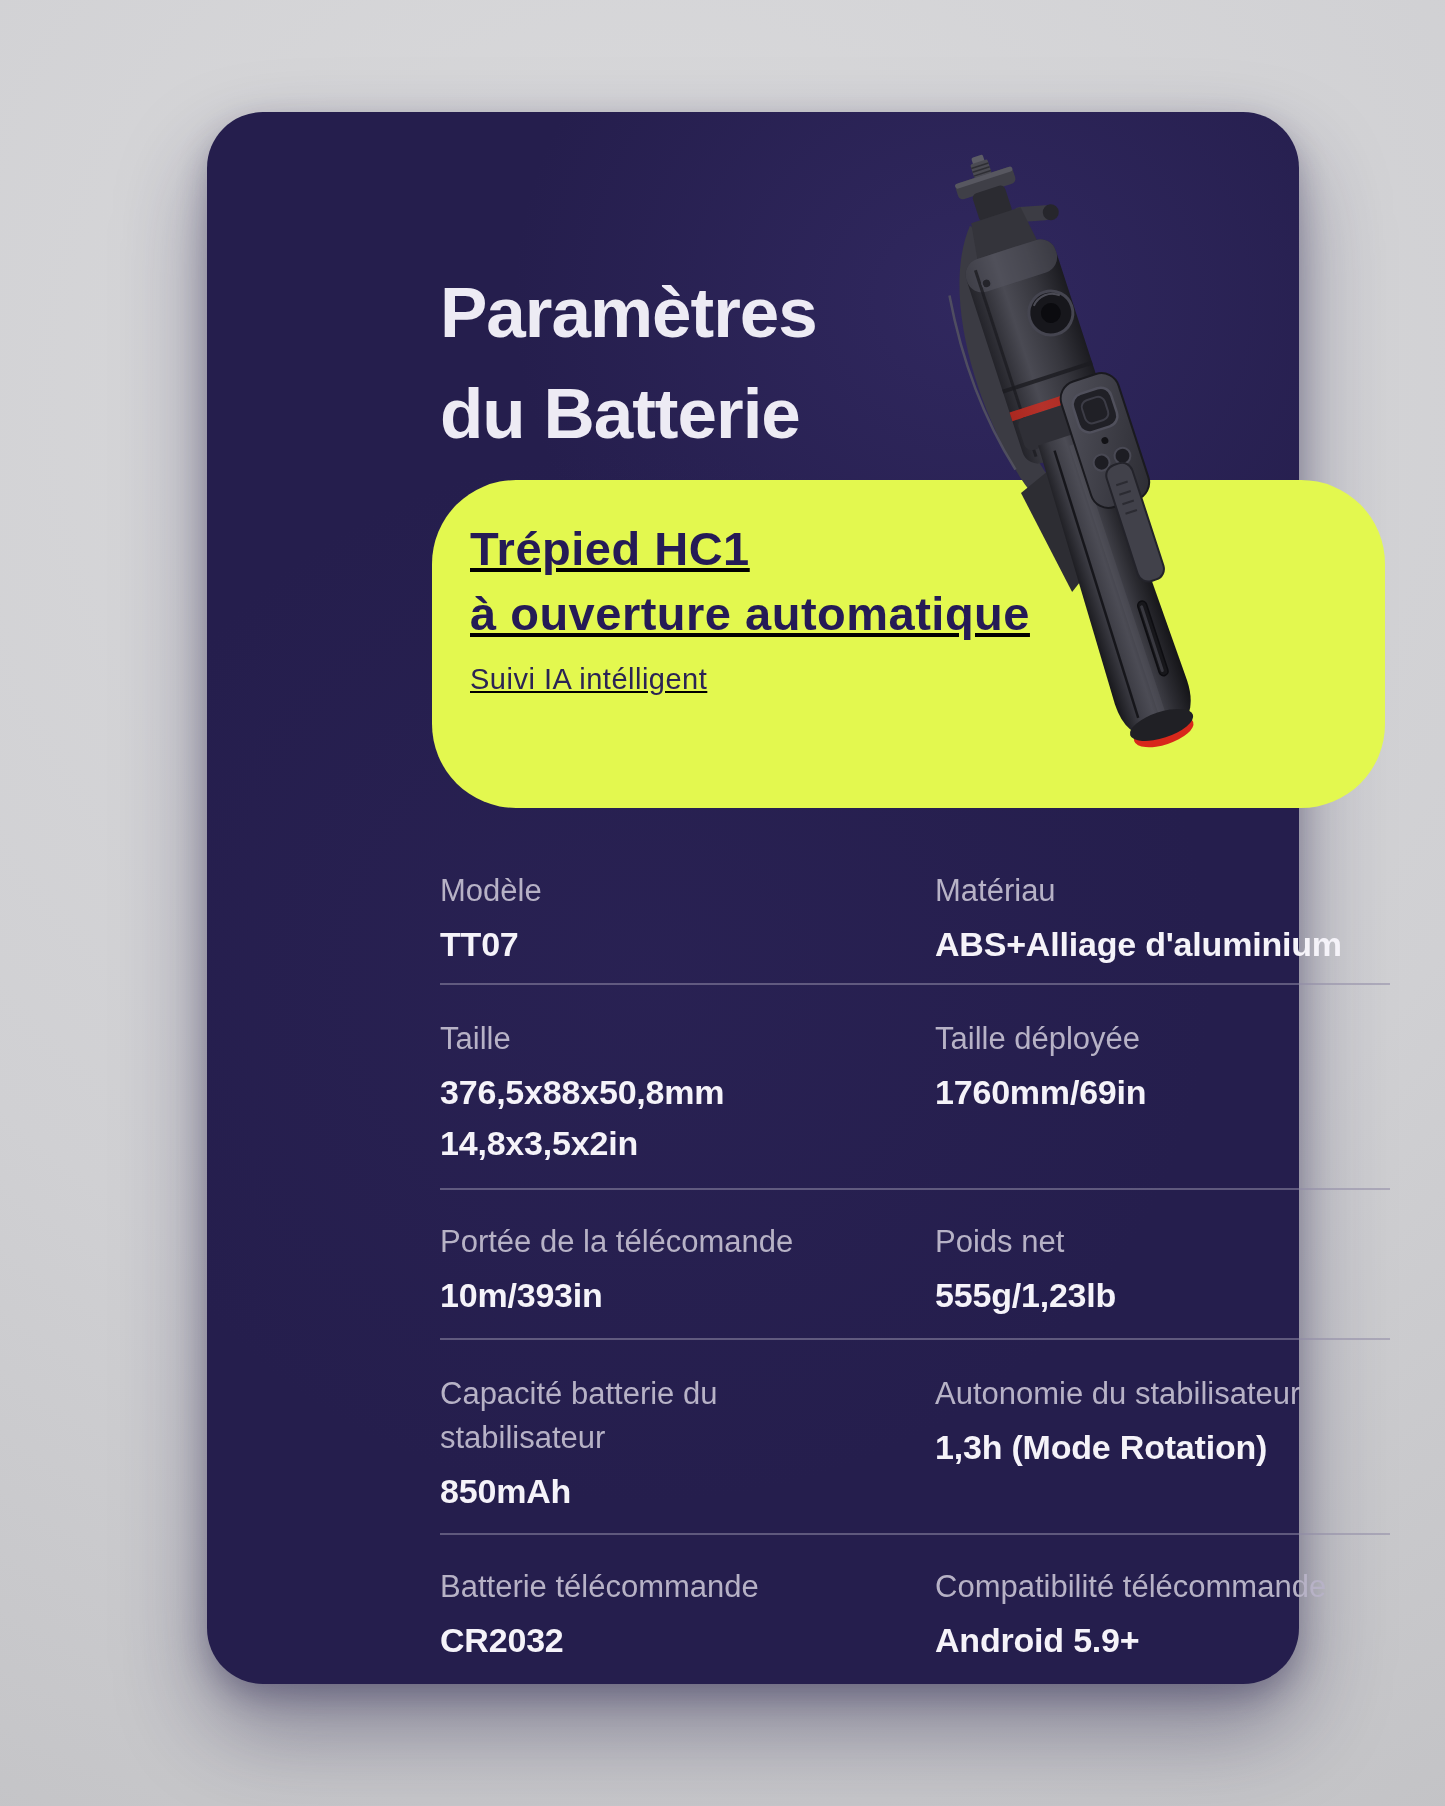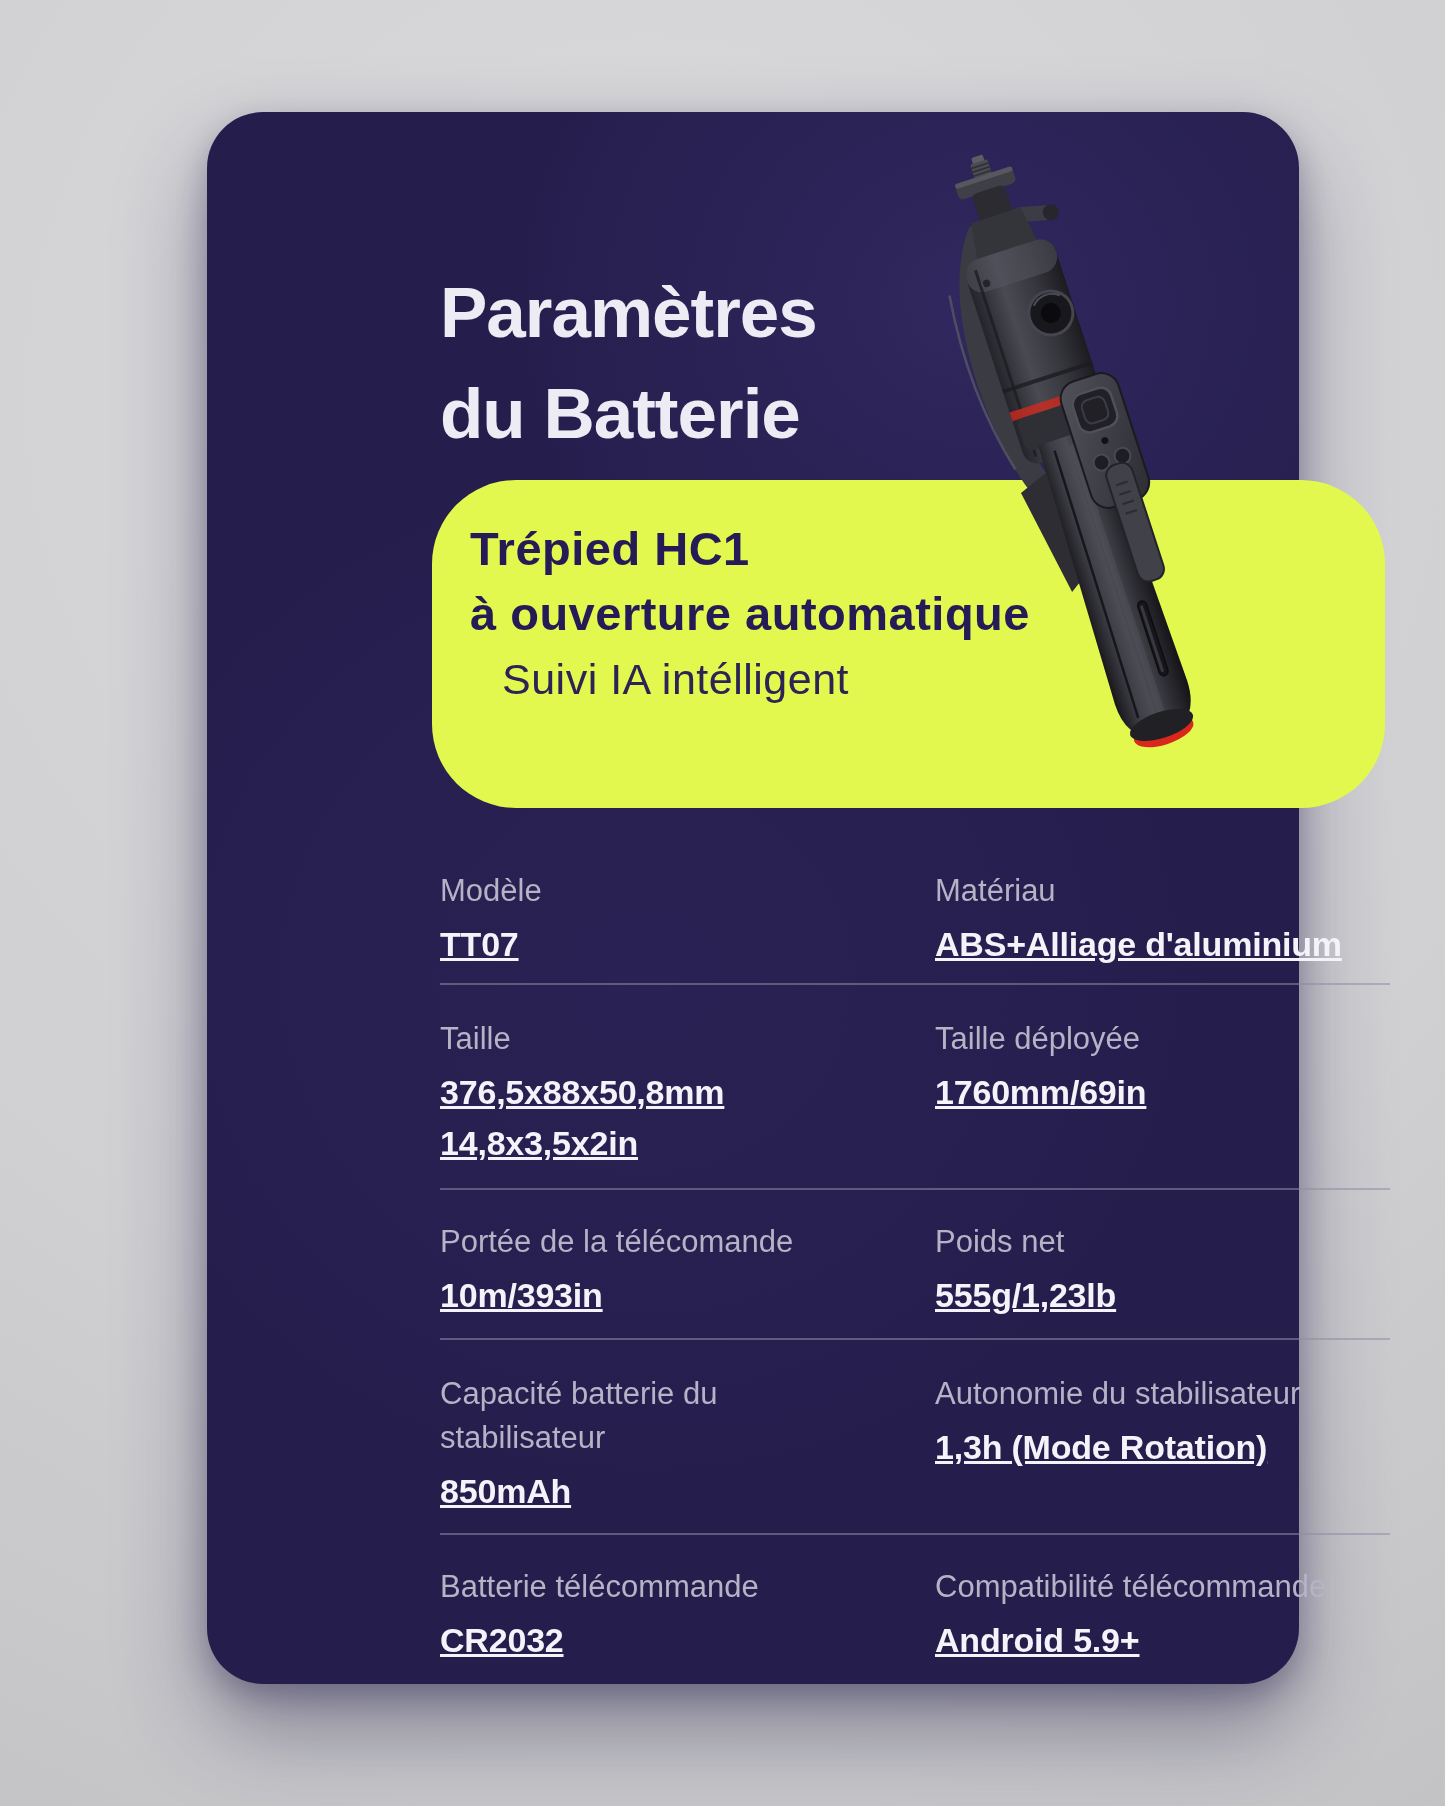--- a/index.html
+++ b/index.html
@@ -19,46 +19,44 @@
     padding-left:44px;
   }
   .title{
     position:absolute;left:233px;top:150px;width:700px;
     font-size:71px;line-height:101px;font-weight:700;letter-spacing:-1px;
     color:var(--title-text,#edebf4);
   }
   .highlight-box{
     position:absolute;left:225px;top:368px;width:953px;height:328px;
     border-radius:84px;background:var(--highlight-bg,#e3f84f);
-    padding:0;box-sizing:border-box;
+    padding:0;box-sizing:border-box;text-decoration:underline;
   }
   .highlight-inner{padding:36px 30px 0 38px;}
   .highlight-heading{
     font-size:47px;line-height:65px;font-weight:700;letter-spacing:0.5px;
     color:var(--highlight-text,#251b56);
   }
   .highlight-sub{
-    font-size:43px;line-height:58px;font-weight:400;margin-top:4px;letter-spacing:0.5px;
+    font-size:29px;line-height:58px;font-weight:400;margin-top:4px;letter-spacing:0.5px;
     color:var(--highlight-sub-text,#2b2454);
-    margin-left:32px;
   }
   .spec-row{
     position:absolute;left:233px;width:950px;display:flex;margin-top:12px;
   }
   .spec-cell-left{width:495px;flex:0 0 495px;}
   .spec-cell-left .label{max-width:440px;}
   .spec-cell-right{flex:1;}
   .label{
     font-size:31px;line-height:44px;font-weight:400;
     color:var(--label-text,#b7b2c6);
   }
   .value{
     font-size:34px;line-height:51px;font-weight:700;letter-spacing:-0.2px;
     color:var(--value-text,#f5f3f9);
-    text-decoration:underline;
   }
   .value.first{margin-top:6px;}
   .divider{
     position:absolute;left:233px;width:950px;height:2px;
     background:var(--divider-color,#8f8ba6);opacity:0.55;
   }
   .product-svg{position:absolute;left:0;top:0;width:1445px;height:1806px;pointer-events:none;}
 </style>
 </head>
 <body>

